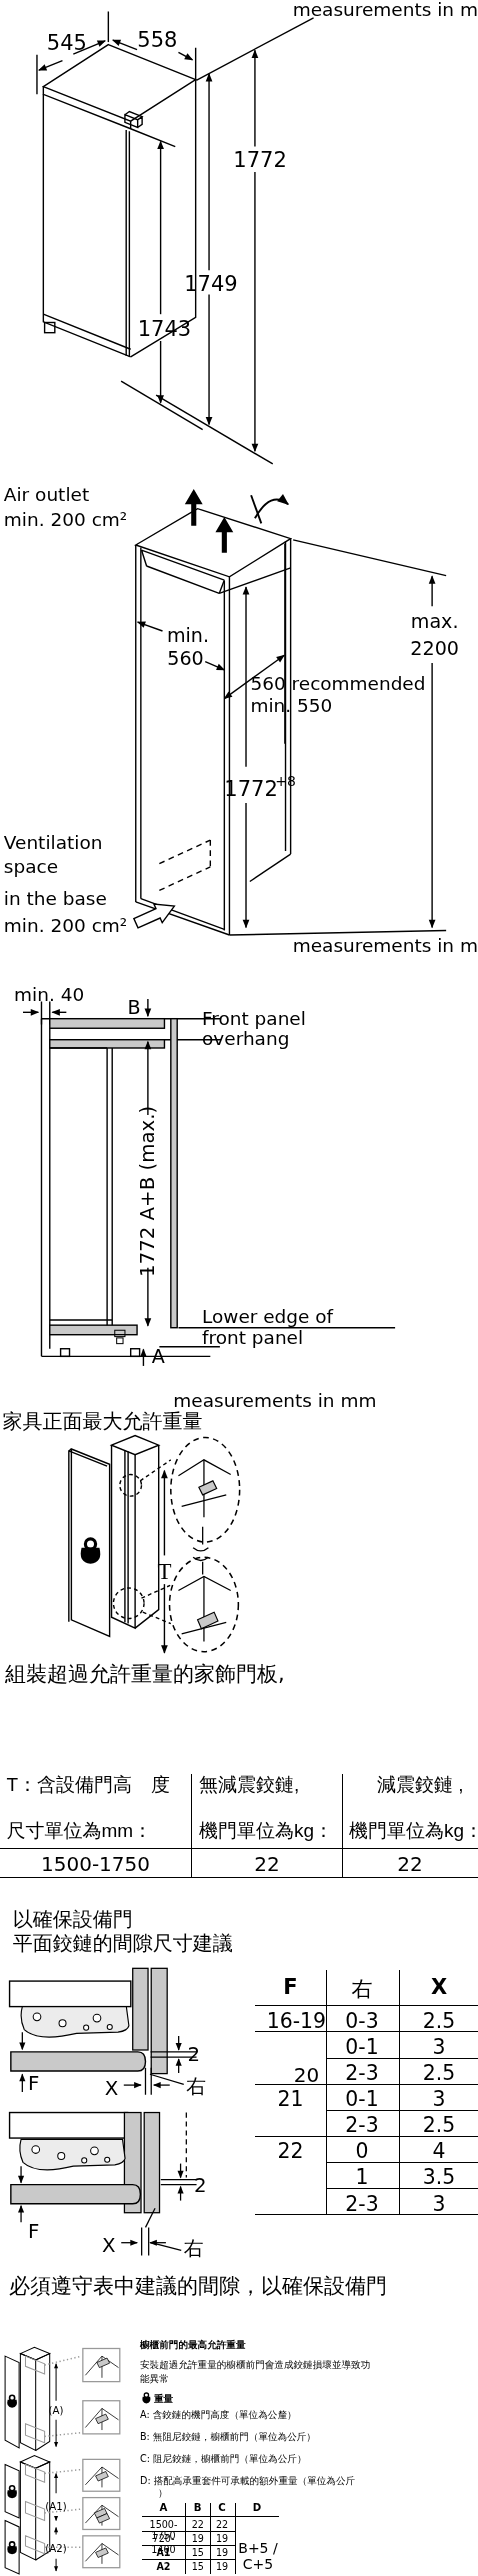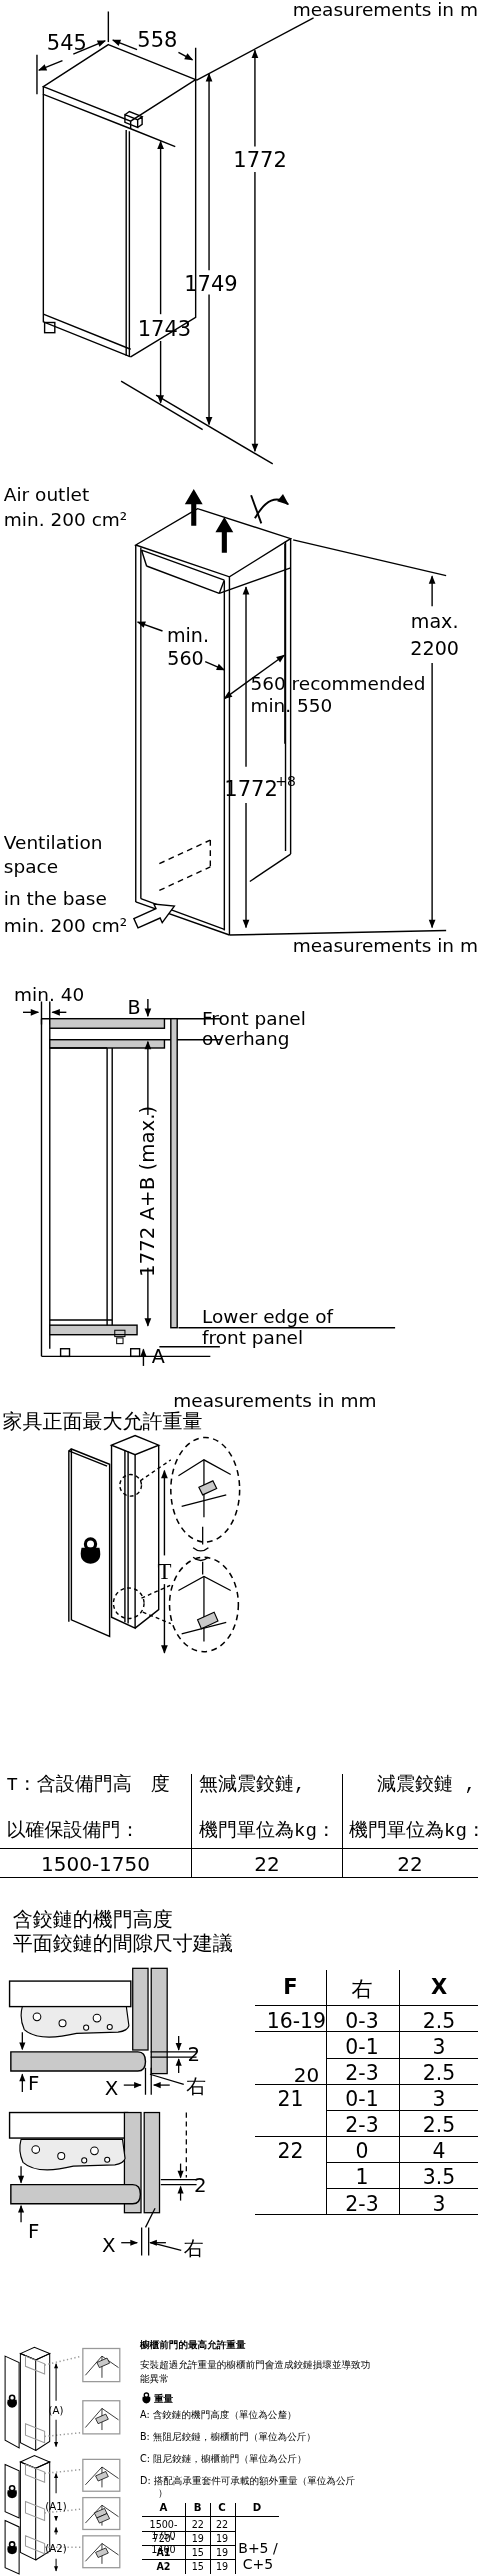--- a/index.html
+++ b/index.html
@@ -2,21 +2,21 @@
 <html style="font-size:10.2px"><head>
 <meta charset="utf-8">
 <style>
   html,body{margin:0;padding:0;background:#fff;}
   #page{position:relative;width:478px;height:2576px;background:#ffffff;overflow:hidden;
         font-family:"DejaVu Sans","Liberation Sans",sans-serif;color:#000;}
   .lbl{position:absolute;white-space:pre;line-height:1.08;}
   .f29{font-size:18.5px;}
   .f31{font-size:20px;}
   .f33{font-size:21px;}
-  .serif{font-family:Liberation Mono, monospace;}
+  .serif{font-family:Liberation Sans, sans-serif;}
   .vline,.hline{position:absolute;background:#000;}
   .cellc{position:absolute;text-align:center;}
   svg{position:absolute;overflow:visible;}
   svg text{fill:#000;}
   .small{font-size:9.6px;line-height:1.35;}
   .b{font-weight:bold;}
 </style>
 </head>
 <body>
 
@@ -213,38 +213,39 @@
       <path d="M320,228 V330" stroke-width="2"></path>
       <path d="M310,296 L336,284 L342,298 L316,310 Z" fill="#c9c9c9" stroke-width="1.8"></path>
       <path d="M285,318 L355,300" stroke-width="2"></path>
     </g>
     <g fill="none" stroke="#000" stroke-width="2">
       <path d="M318,150 V178 M318,205 V225"></path>
       <path d="M303,183 q12,10 24,0 M303,198 q12,10 24,0"></path>
     </g>
   </svg>
 
+  <div class="lbl f33" style="left:5.1px;top:1663px;">組裝超過允許重量的家飾門板,</div>
 
   <div>
     <div class="vline" style="left:191px;top:1774px;width:1.3px;height:104px;"></div>
     <div class="vline" style="left:342px;top:1774px;width:1.3px;height:104px;"></div>
     <div class="hline" style="left:0;top:1848px;width:478px;height:1.3px;"></div>
     <div class="hline" style="left:0;top:1877px;width:478px;height:1.3px;"></div>
     <div class="lbl serif" style="left:6.4px;top:1775px;font-size:19px;">T：含設備門高　度</div>
     <div class="lbl serif" style="left:199px;top:1775px;font-size:19px;">無減震鉸鏈,</div>
     <div class="lbl serif" style="left:349px;top:1775px;font-size:19px;margin-left:28px;">減震鉸鏈 ,</div>
-    <div class="lbl serif" style="left:6.4px;top:1821px;font-size:19px;">以確保設備門：</div>
+    <div class="lbl serif" style="left:6.4px;top:1821px;font-size:19px;">尺寸單位為mm：</div>
     <div class="lbl serif" style="left:199px;top:1821px;font-size:19px;">機門單位為kg：</div>
     <div class="lbl serif" style="left:349px;top:1821px;font-size:19px;">機門單位為kg：</div>
     <div class="cellc" style="left:0;top:1852px;width:191px;font-size:20px;">1500-1750</div>
     <div class="cellc" style="left:193px;top:1852px;width:148px;font-size:20px;">22</div>
     <div class="cellc" style="left:343px;top:1852px;width:134px;font-size:20px;">22</div>
   </div>
 
-  <div class="lbl f31" style="left:12.8px;top:1909px;">含鉸鏈的機門高度</div>
+  <div class="lbl f31" style="left:12.8px;top:1909px;">以確保設備門</div>
   <div class="lbl f31" style="left:12.8px;top:1933px;text-align:right;">平面鉸鏈的間隙尺寸建議</div>
 
   <svg style="left:0;top:1967px" width="268" height="300" viewBox="0 0 420 470">
     <defs>
       <marker id="ar5" viewBox="0 0 10 10" refX="9" refY="5" markerWidth="9" markerHeight="6" orient="auto-start-reverse">
         <path d="M0,1 L10,5 L0,9 z"></path>
       </marker>
     </defs>
 
     <g>
@@ -341,20 +342,21 @@
     <div class="cellc" style="left:399px;top:2139px;width:80px;font-size:20.4px;">4</div>
     <div class="hline" style="left:326px;top:2162px;width:152px;height:1.3px;"></div>
     <div class="cellc" style="left:326px;top:2165px;width:72px;font-size:20.4px;">1</div>
     <div class="cellc" style="left:399px;top:2165px;width:80px;font-size:20.4px;">3.5</div>
     <div class="hline" style="left:326px;top:2188px;width:152px;height:1.3px;"></div>
     <div class="cellc" style="left:326px;top:2192px;width:72px;font-size:20.4px;">2-3</div>
     <div class="cellc" style="left:399px;top:2192px;width:80px;font-size:20.4px;">3</div>
     <div class="hline" style="left:255px;top:2214px;width:223px;height:1.3px;"></div>
   </div>
 
+  <div class="lbl f33" style="left:9px;top:2275px;">必須遵守表中建議的間隙，以確保設備門</div>
 
   <svg style="left:0;top:2337px" width="137" height="239" viewBox="0 0 215 375">
     <defs>
       <marker id="ar6" viewBox="0 0 10 10" refX="9" refY="5" markerWidth="7" markerHeight="5" orient="auto-start-reverse">
         <path d="M0,1 L10,5 L0,9 z"></path>
       </marker>
     </defs>
 
     <g fill="none" stroke="#000" stroke-width="1.6">
       <path d="M8,30 L30,40 V174 L8,162 Z"></path>

